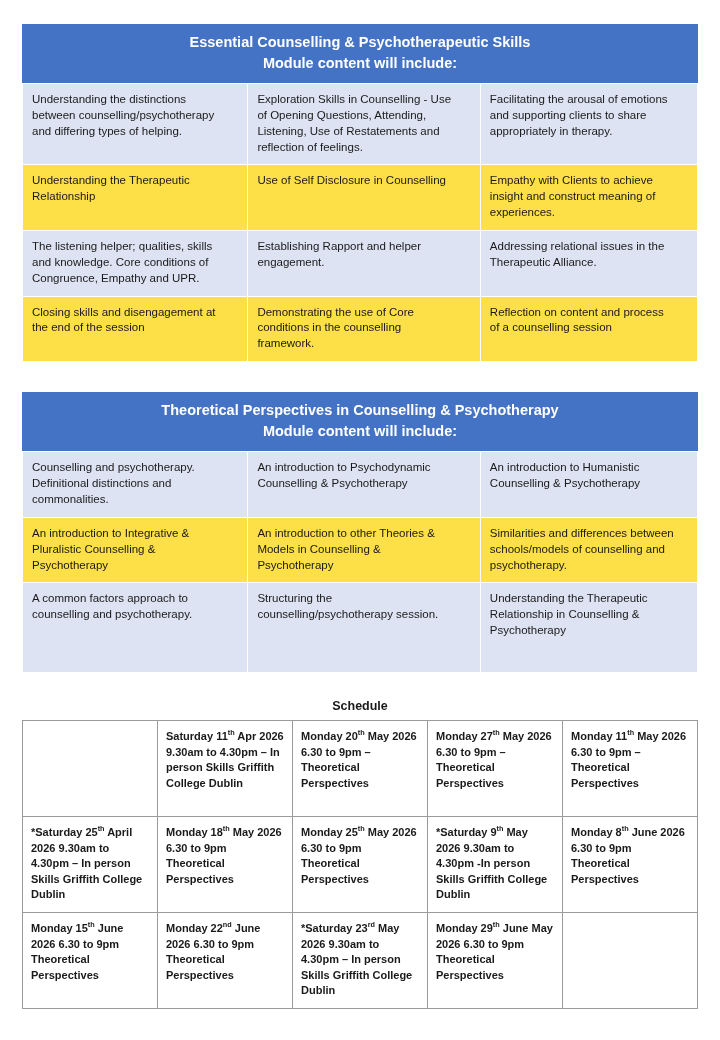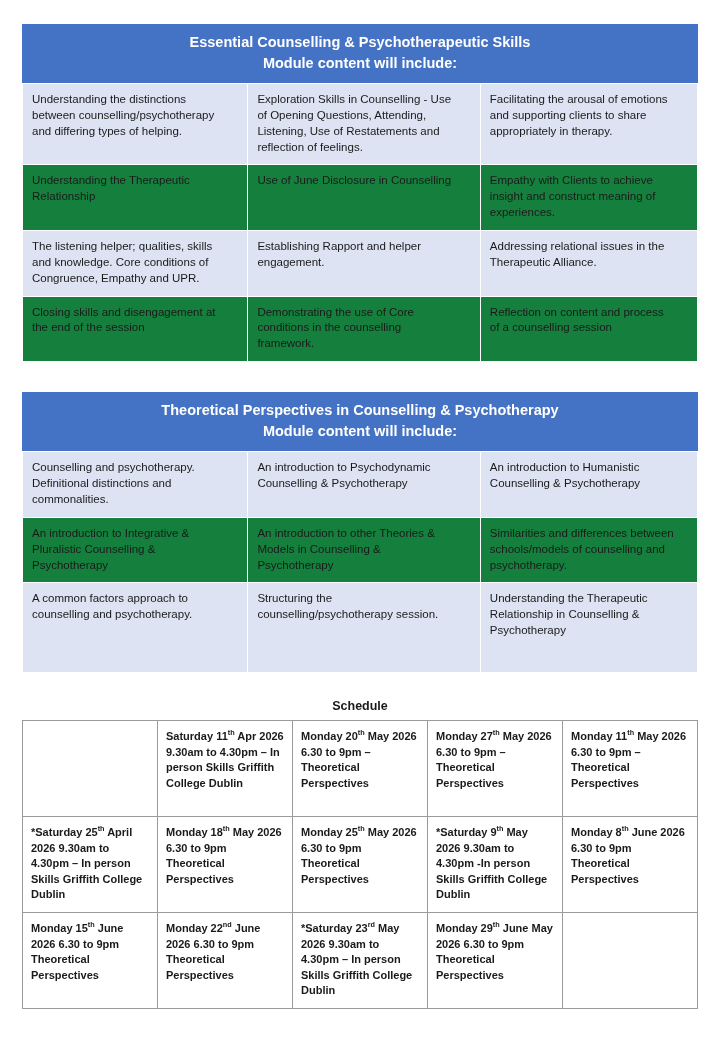--- a/index.html
+++ b/index.html
@@ -54,21 +54,21 @@
     font-size: 11.5px;
     line-height: 1.38;
     padding: 8px 23px 9px 9px;
     border: 1px solid #ffffff;
     color: #1a1a1a;
   }
   td.shade-dark {
     background: #dde3f2;
   }
   td.shade-light {
-    background: #15803d;
+    background: #fde047;
   }
 
   
   .schedule-title {
     text-align: center;
     font-weight: bold;
     font-size: 12.5px;
     margin: 26px 0 7px 0;
   }
   table.schedule {
@@ -105,21 +105,21 @@
     </div>
     <table class="grid">
       <tbody>
           <tr>
         <td class="shade-dark" style="width:33.4%">Understanding the distinctions between counselling/psychotherapy and differing types of helping.</td>
         <td class="shade-dark" style="width:34.6%">Exploration Skills in Counselling - Use of Opening Questions, Attending, Listening, Use of Restatements and reflection of feelings.</td>
         <td class="shade-dark" style="width:32%">Facilitating the arousal of emotions and supporting clients to share appropriately in therapy.</td>
       </tr>
       <tr>
         <td class="shade-light">Understanding the Therapeutic Relationship</td>
-        <td class="shade-light">Use of June Disclosure in Counselling</td>
+        <td class="shade-light">Use of Self Disclosure in Counselling</td>
         <td class="shade-light">Empathy with Clients to achieve insight and construct meaning of experiences.</td>
       </tr>
       <tr>
         <td class="shade-dark">The listening helper; qualities, skills and knowledge. Core conditions of Congruence, Empathy and UPR.</td>
         <td class="shade-dark">Establishing Rapport and helper engagement.</td>
         <td class="shade-dark">Addressing relational issues in the Therapeutic Alliance.</td>
       </tr>
       <tr>
         <td class="shade-light">Closing skills and disengagement at the end of the session</td>
         <td class="shade-light">Demonstrating the use of Core conditions in the counselling framework.</td>

